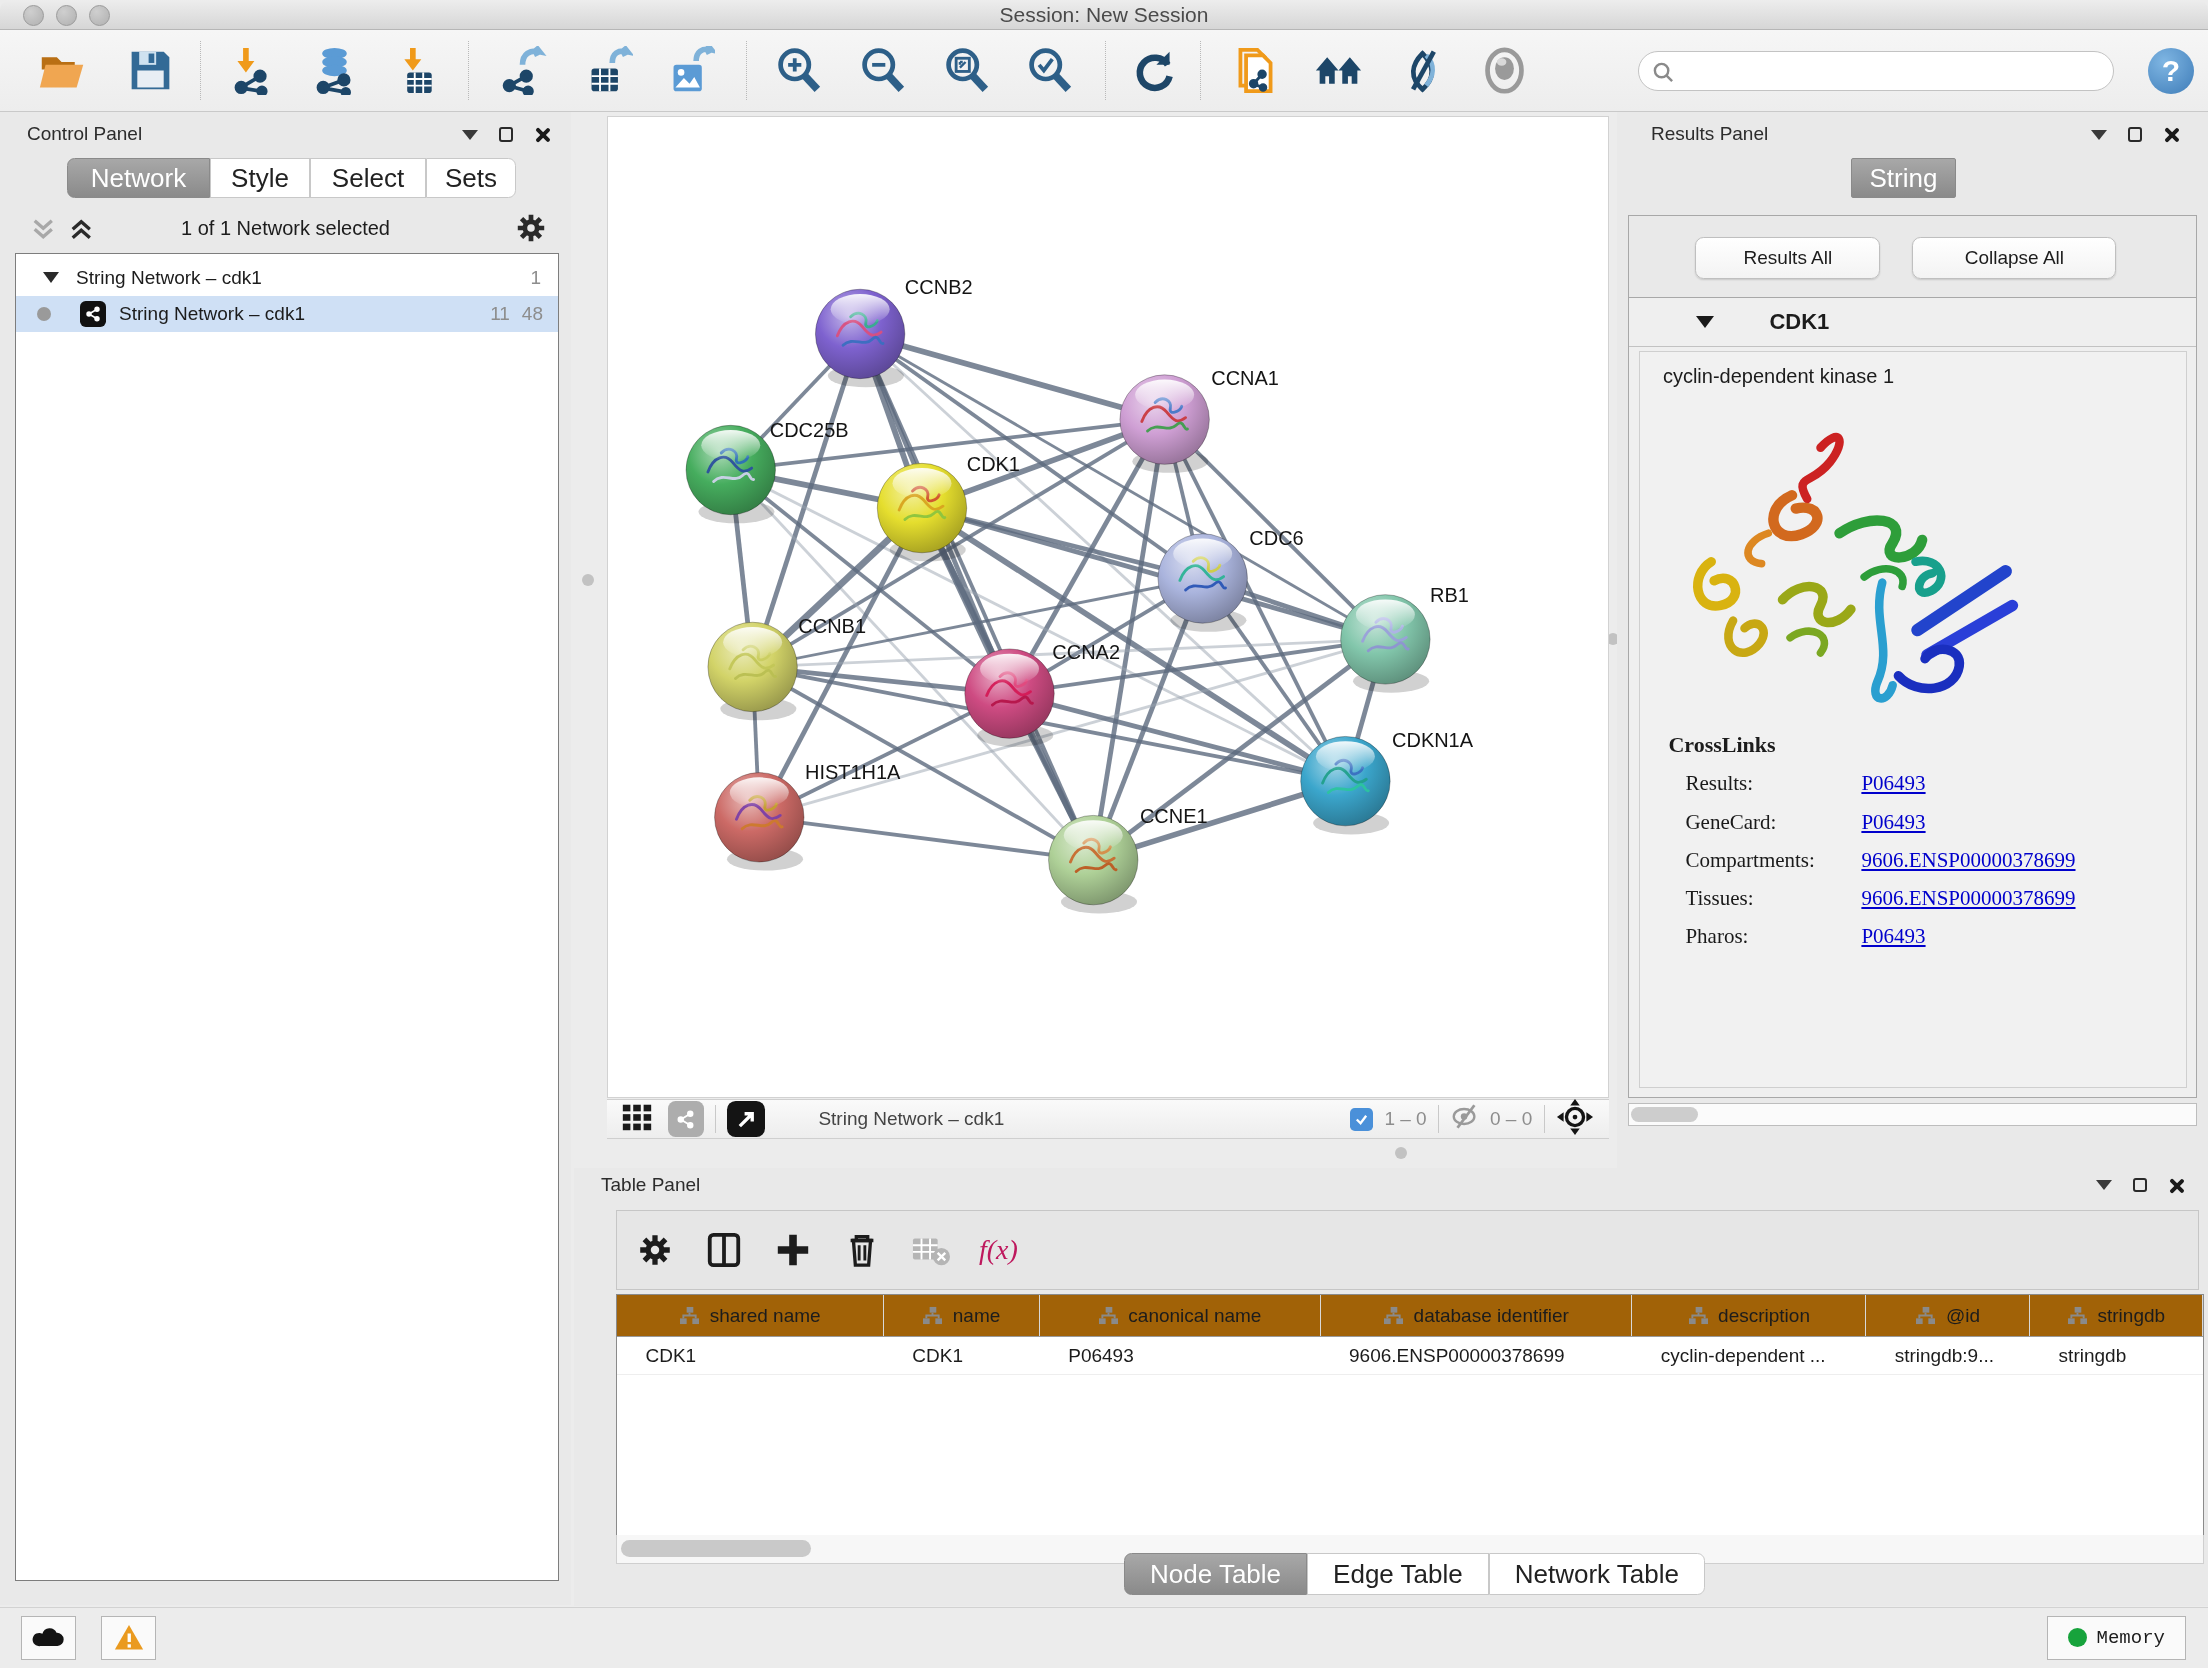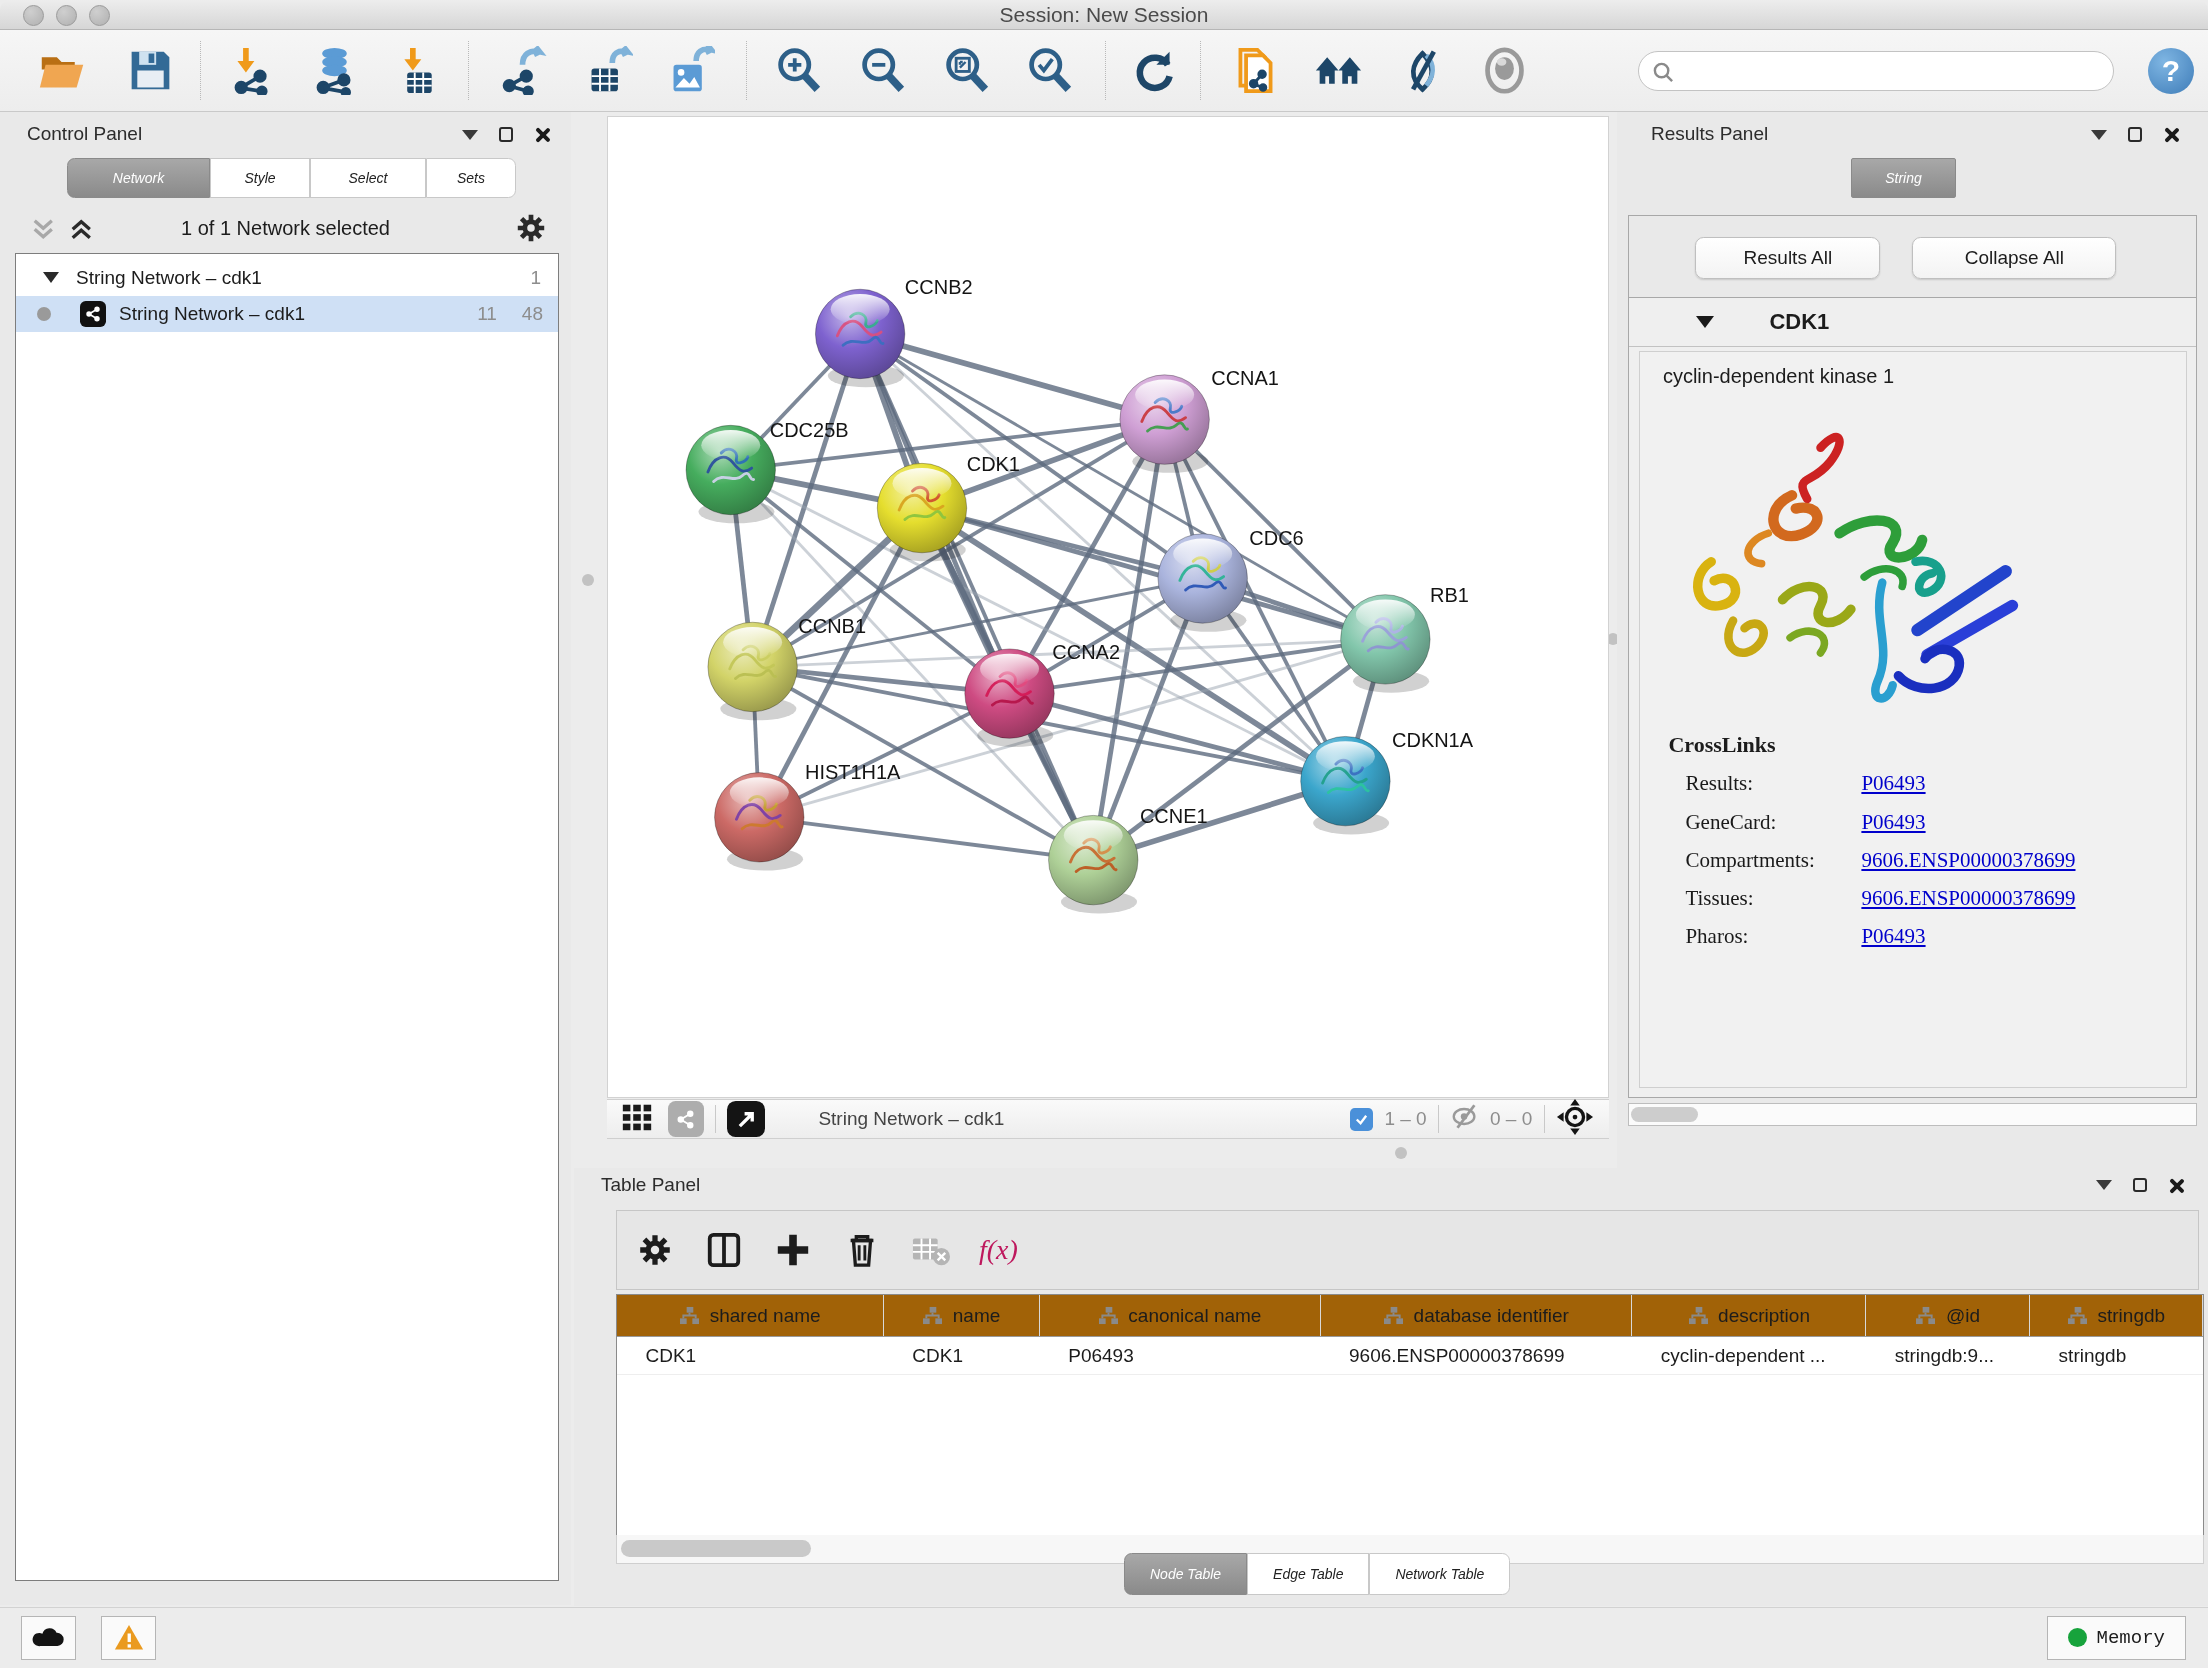--- a/index.html
+++ b/index.html
@@ -34,22 +34,22 @@
   .panel-title { font-size:19px; color:#2c2c2c; }
   .panel-ctls { position:absolute; display:flex; gap:21px; align-items:center; }
   .tri-down { width:0; height:0; border-left:8.6px solid transparent; border-right:8.6px solid transparent;
     border-top:10.5px solid #3a3a3a; }
   .float-box { width:14.3px; height:14.3px; border:2.4px solid #2a2a2a; border-radius:2.9px; }
   .x-ico { position:relative; width:15px; height:15px; }
   .x-ico:before,.x-ico:after { content:""; position:absolute; left:6.7px; top:-1px; width:3.8px; height:18px;
     background:#1a1a1a; border-radius:1.9px; }
   .x-ico:before { transform:rotate(45deg);} .x-ico:after { transform:rotate(-45deg);}
 
-  .tabbtn { height:40px; font-size:14px; display:flex; align-items:center; justify-content:center;
-    background:#fff; border:1px solid #c8c8c8; color:#222; cursor:pointer;font-style:italic; }
+  .tabbtn { height:40px; font-size:26px; display:flex; align-items:center; justify-content:center;
+    background:#fff; border:1px solid #c8c8c8; color:#222; cursor:pointer; }
   .tabbtn.sel { background:linear-gradient(#a8a8a8,#8a8a8a); color:#fff; border-color:#8a8a8a; }
 
   
   .ctrl { position:absolute; left:0; top:112px; width:571px; height:1493px; background:#e9e9e9; }
   .ctrl-tabs { position:absolute; left:67px; top:46px; display:flex; }
   .ctrl-tabs .tabbtn:first-child { border-radius:7.6px 0 0 7.6px; }
   .ctrl-tabs .tabbtn:last-child { border-radius:0 7.6px 7.6px 0; }
   .net-list { position:absolute; left:15px; top:141px; width:544px; height:1328px;
     background:#fff; border:1.9px solid #7d7d7d; }
   .net-row { position:absolute; left:0; width:100%; height:36px; display:flex; align-items:center;
@@ -352,21 +352,21 @@
             <g fill="#fff" stroke="#fff" stroke-width="2">
               <circle cx="5" cy="10" r="2.4"></circle>
               <circle cx="15" cy="4" r="2.4"></circle>
               <circle cx="15" cy="16" r="2.4"></circle>
               <path d="M5 10 L15 4 M5 10 L15 16"></path>
             </g>
           </svg>
       </div>
       <span style="margin-left:13.3px">String Network – cdk1</span>
       <span class="count" style="margin-left:auto">11</span>
-      <span class="count" style="margin-left:25px;margin-right:15px">48</span>
+      <span class="count" style="margin-left:12px;margin-right:15px">48</span>
     </div>
   </div>
 </div>
 
 <div class="gutter-dot" style="left:582px; top:574px"></div>
 <div class="gutter-dot" style="left:1607px; top:633px"></div>
 <div class="gutter-dot" style="left:1395px; top:1147px"></div>
 
 <div class="canvas">
   <svg width="1001" height="981" viewBox="0 0 1052 1031">

